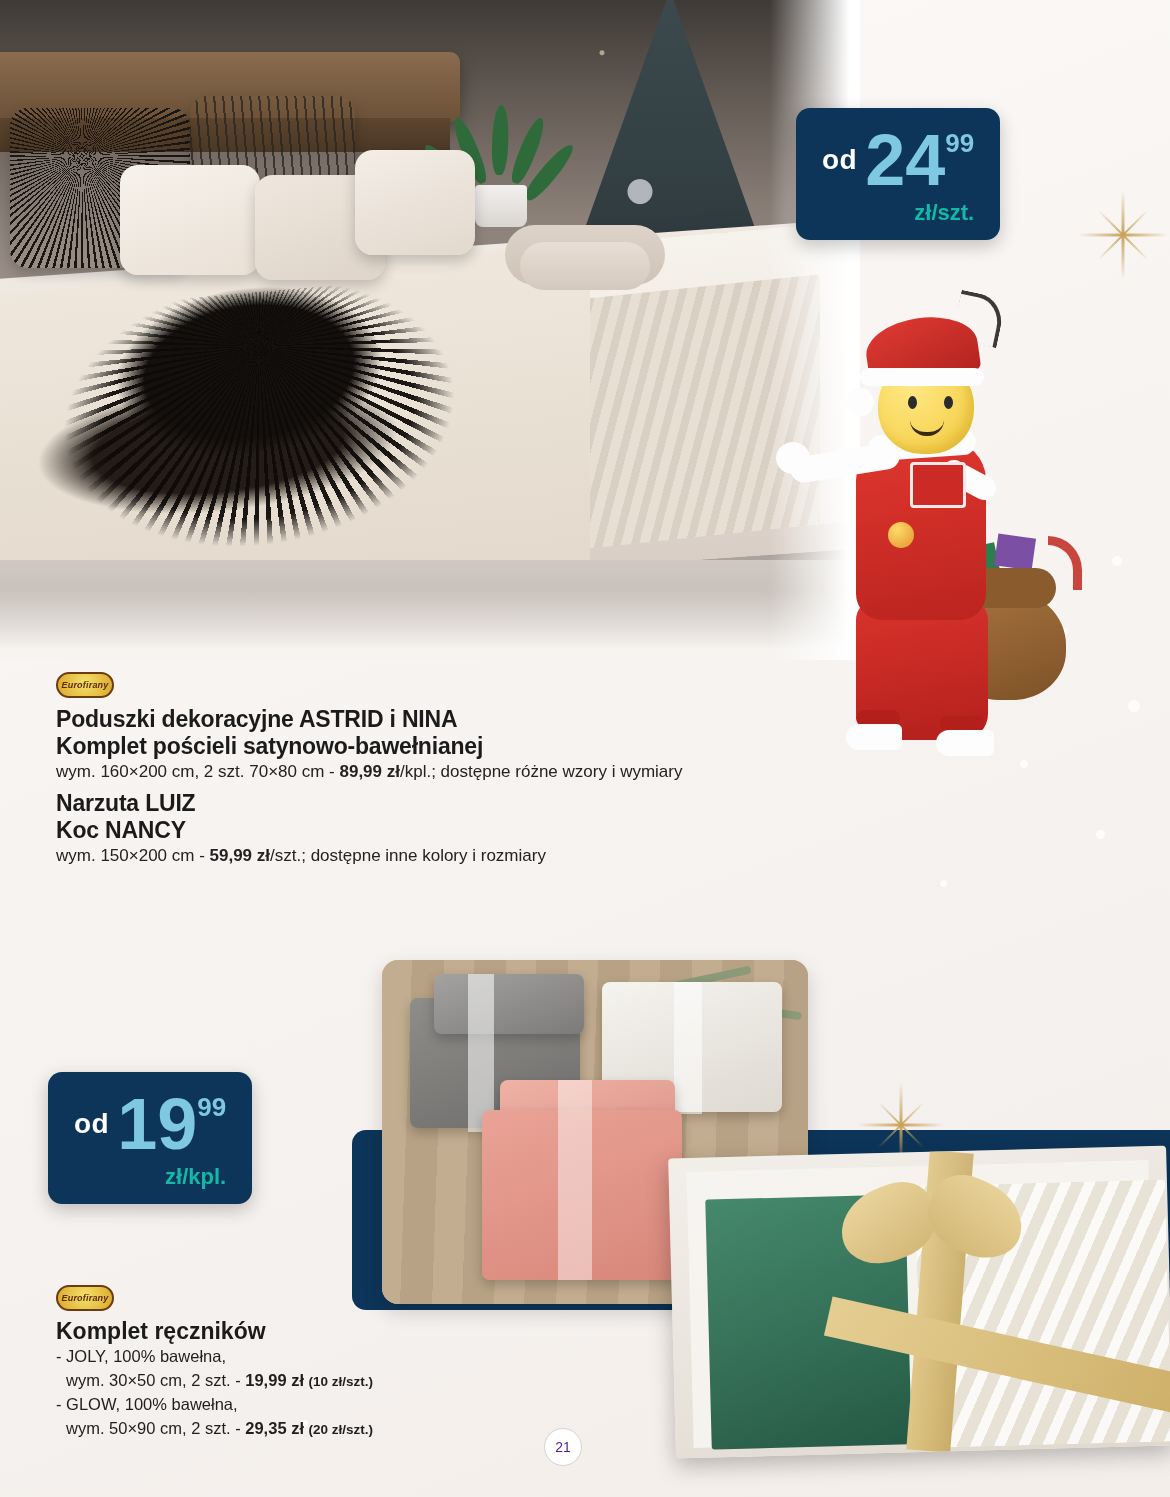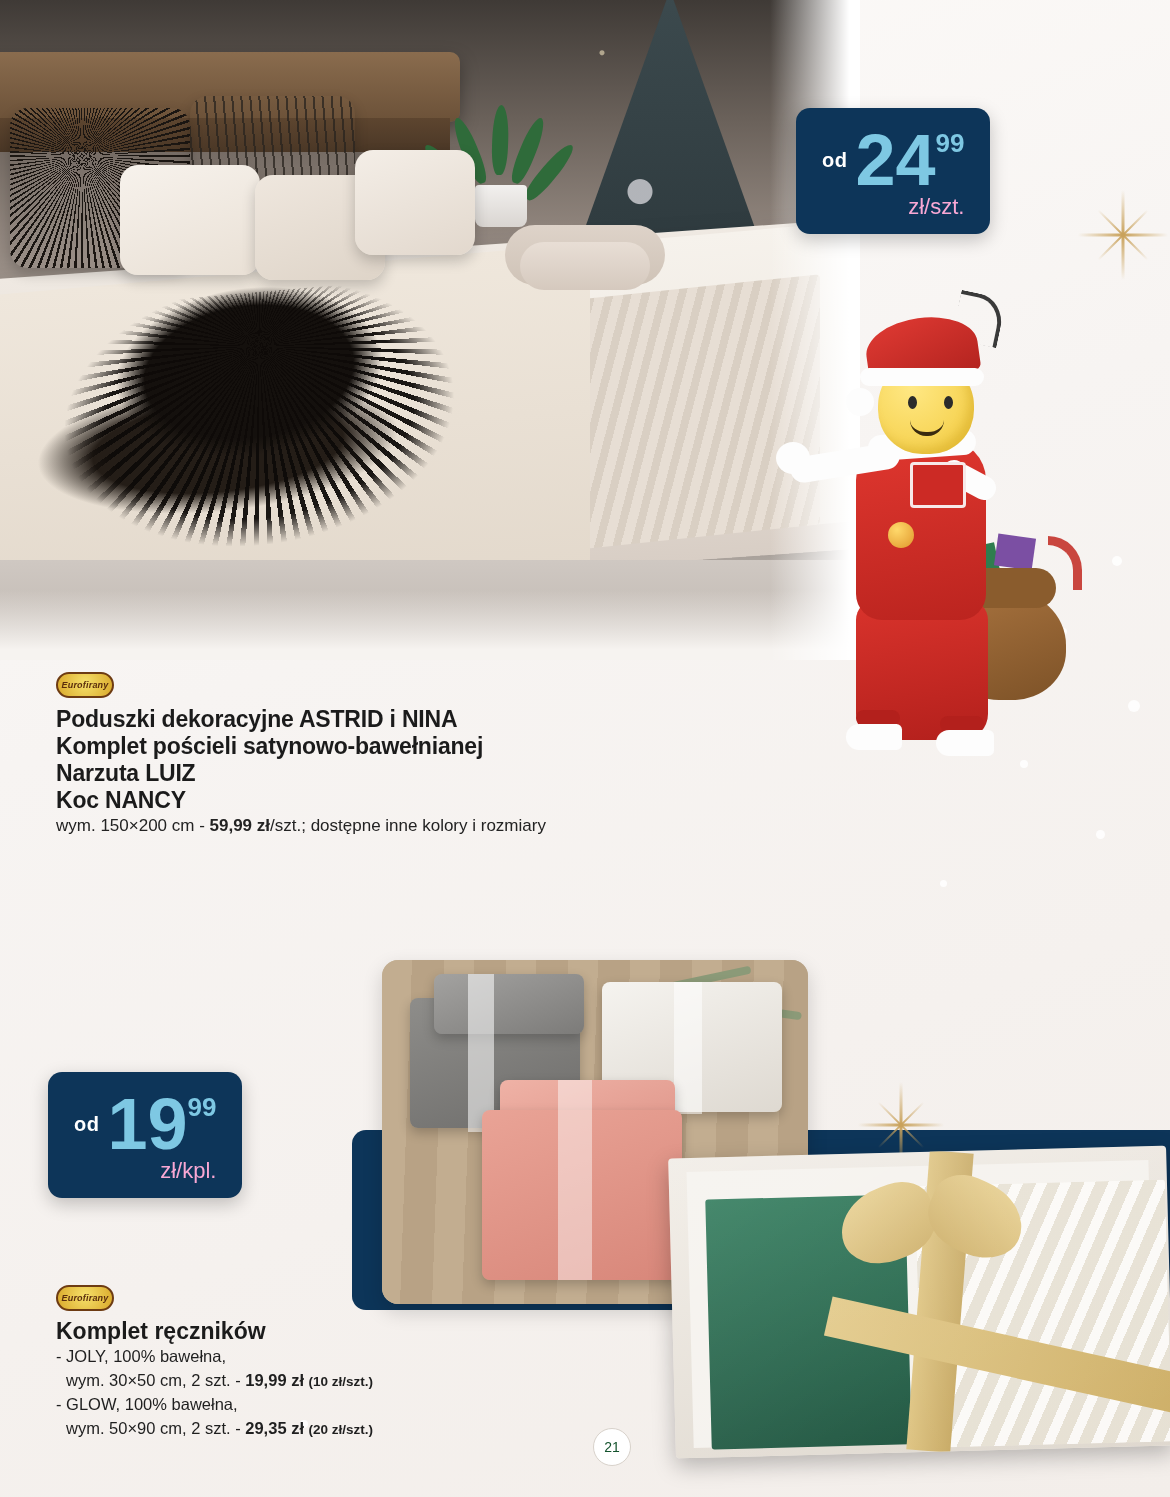--- a/index.html
+++ b/index.html
@@ -152,31 +152,31 @@
     position:absolute;
     background:#0d3559;
     color:#fff;
     border-radius:14px;
     padding:18px 26px 14px 26px;
     text-align:right;
     box-shadow:0 6px 18px rgba(0,0,0,.22);
   }
   .price-badge .row{ display:flex; align-items:flex-start; justify-content:flex-end; }
   .price-badge .od{
-    font-size:20px; font-weight:bold; color:#ffffff; margin-right:8px; align-self:center;
+    font-size:28px; font-weight:bold; color:#ffffff; margin-right:8px; align-self:center;
     letter-spacing:.5px;
   }
   .price-badge .big{
     font-size:72px; font-weight:bold; line-height:.95; color:#7ec8e3;
   }
   .price-badge .cents{
     font-size:26px; font-weight:bold; color:#7ec8e3; line-height:1; margin-top:4px;
   }
   .price-badge .unit{
-    font-size:22px; font-weight:normal; color:#f9a8d4;
+    font-size:22px; font-weight:bold; margin-top:6px; color:#14b8a6;
   }
   #badge-hero{ left:796px; top:108px; }
   #badge-towels{ left:48px; top:1072px; }
 
   
   .sparkle{ position:absolute; pointer-events:none; }
   .sparkle i{
     position:absolute; left:50%; top:50%; background:linear-gradient(90deg,rgba(198,160,88,0),#c9a25b,rgba(198,160,88,0));
     transform-origin:center;
   }
@@ -368,24 +368,24 @@
   
   #text-2{ top:1318px; }
   .twl-title{ font-size:23px; font-weight:bold; }
   .twl-line{ font-size:16.5px; color:#1f1f1f; line-height:1.45; }
   .twl-line .ind{ display:inline-block; width:10px; }
   .twl-line b{ font-weight:bold; }
   .twl-line .small{ font-size:13.5px; font-weight:bold; }
 
   
   .pagenum{
-    position:absolute; left:593px; top:1428px; width:38px; height:38px;
+    position:absolute; left:544px; top:1428px; width:38px; height:38px;
     border-radius:50%; background:#ffffff; border:1px solid #d8d2cb;
     display:flex; align-items:center; justify-content:center;
-    font-size:14px; color:#14532d;
+    font-size:14px; color:#4c1d95;
   }
 </style>
 </head>
 <body>
 
 <div class="page">
 
   <div class="hero">
     <div class="hero-room"></div>
     <div class="tree"></div>
@@ -478,20 +478,21 @@
   </div>
 
   <div class="textblock" id="text-1">
 
     <div>
       <div class="prod-title">Poduszki dekoracyjne ASTRID i NINA</div>
     </div>
 
     <div>
       <div class="prod-title">Komplet pościeli satynowo-bawełnianej</div>
+      <div class="prod-desc"><span>wym. 160×200 cm, 2 szt. 70×80 cm - </span><b>89,99 zł</b><span>/kpl.; dostępne różne wzory i wymiary</span></div>
     </div>
 
     <div>
       <div class="prod-title">Narzuta LUIZ</div>
     </div>
 
     <div>
       <div class="prod-title">Koc NANCY</div>
       <div class="prod-desc"><span>wym. 150×200 cm - </span><b>59,99 zł</b><span>/szt.; dostępne inne kolory i rozmiary</span></div>
     </div>

